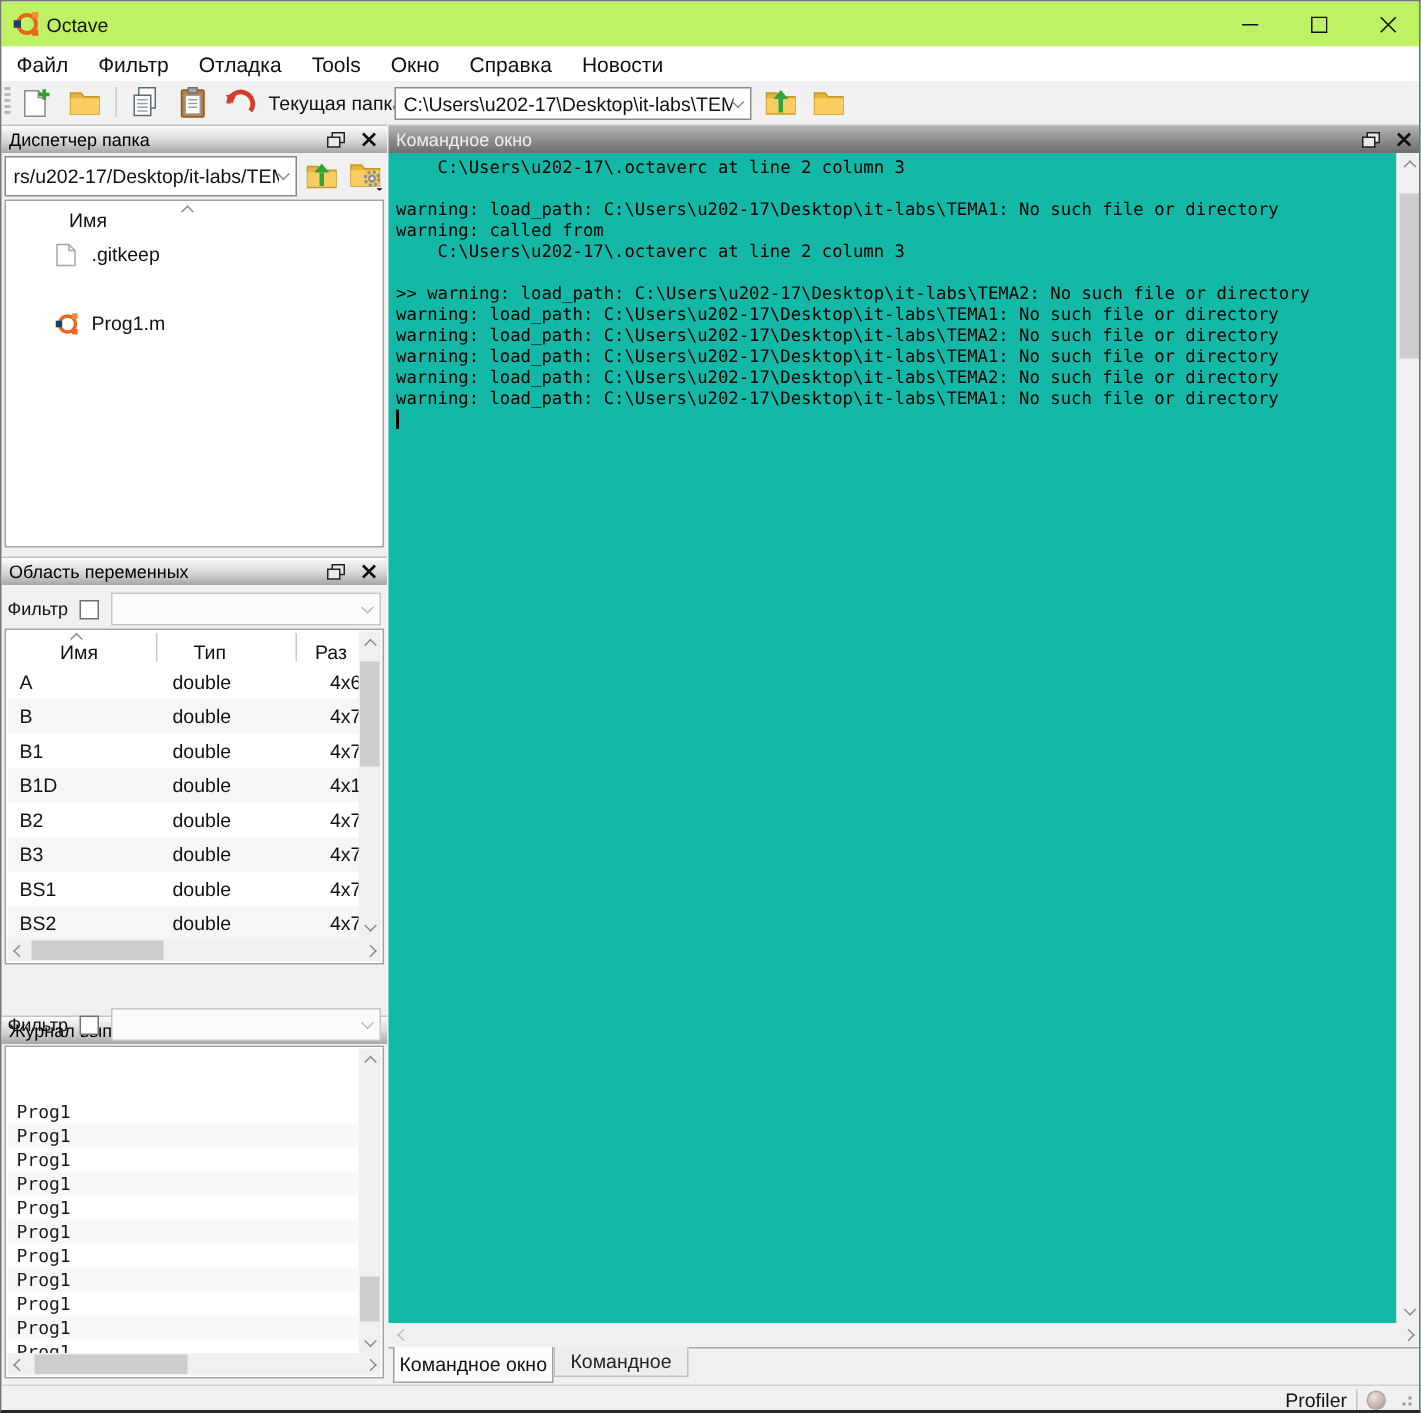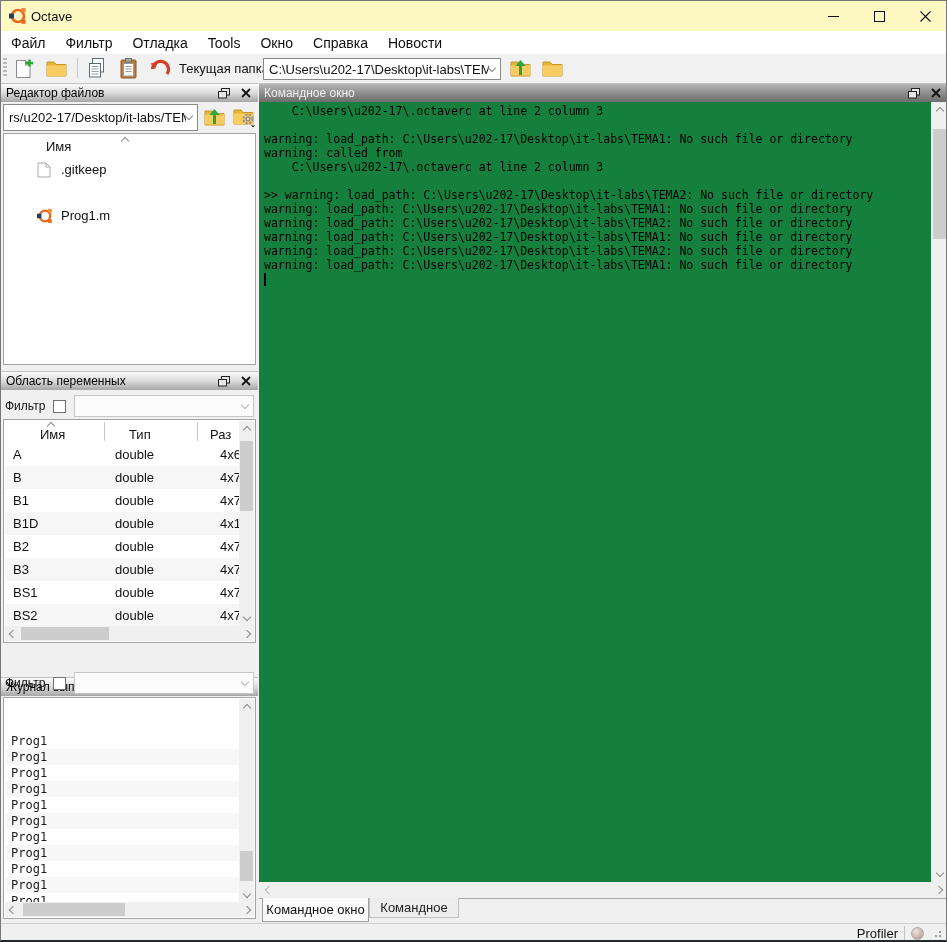--- a/index.html
+++ b/index.html
@@ -1,21 +1,21 @@
 <!DOCTYPE html>
 <html><head>
 <meta charset="utf-8">
 <style>
 *{margin:0;padding:0;box-sizing:border-box;}
 html,body{width:947px;height:942px;}
 body{font-family:"Liberation Sans",sans-serif;background:#fff;}
 #win{position:relative;width:947px;height:942px;background:#f0f0f0;border:1px solid #767676;border-bottom:2px solid #23272e;overflow:hidden;}
 .abs{position:absolute;}
 
-#titlebar{left:0;top:0;width:100%;height:30px;background:#fef9c3;display:flex;align-items:center;}
+#titlebar{left:0;top:0;width:100%;height:30px;background:#bef264;display:flex;align-items:center;}
 #apptitle{font-size:13px;color:#111;margin-left:6px;}
 .winbtn{position:absolute;top:0;width:46px;height:30px;display:flex;align-items:center;justify-content:center;}
 
 #menubar{left:0;top:30px;width:100%;height:23px;background:#fff;display:flex;align-items:center;}
 .menuitem{font-size:14px;color:#101010;padding:0 10px;}
 
 #toolbar{left:0;top:53px;width:100%;height:29px;background:#f1f1f1;}
 .tbtn{position:absolute;top:55px;width:26px;height:24px;display:flex;align-items:center;justify-content:center;}
 #tb-handle{left:2px;top:57px;width:4px;height:20px;background:repeating-linear-gradient(to bottom,#b9b9b9 0 2px,transparent 2px 4px);}
 .vsep{position:absolute;width:1px;background:#c9c9c9;}
@@ -174,21 +174,21 @@
   <div class="tbtn" style="left:538px">
     <span>
         <svg width="21" height="17" viewBox="0 0 21 17">
           <path d="M1 2 h7 l2 2.5 h10 v11.5 h-19 z" fill="#e9b43e" stroke="#c79828"></path>
           <path d="M1 5.5 h19 v10.5 h-19 z" fill="#f7cd62"></path>
         </svg>
       </span>
   </div>
 
   <div class="ptitle" style="left:0;top:82px;width:257px">
-    <span>Редактор файлов</span>
+    <span>Диспетчер папка</span>
     <span class="pbtns">
       <span class="pbtn">
           <svg width="12" height="11">
             <rect x="3.5" y="0.5" width="8" height="6.5" fill="#e8e8e8" stroke="#222"></rect>
             <rect x="0.5" y="3.5" width="8" height="6.5" fill="#e8e8e8" stroke="#222"></rect>
           </svg>
         </span>
       <span class="pbtn">
           <svg width="10" height="10">
             <path d="M1 1 L9 9 M9 1 L1 9" stroke="#111" stroke-width="1.8"></path>
@@ -407,21 +407,21 @@
             <rect x="0.5" y="3.5" width="8" height="6.5" fill="#e8e8e8" stroke="#222"></rect>
           </svg>
         </span>
       <span class="pbtn">
           <svg width="10" height="10">
             <path d="M1 1 L9 9 M9 1 L1 9" stroke="#111" stroke-width="1.8"></path>
           </svg>
         </span>
     </span>
   </div>
-  <div class="abs mono" style="left:258px;top:101px;width:672px;height:780px;background:#15803d;padding:2px 0 8px 5px;overflow:hidden">
+  <div class="abs mono" style="left:258px;top:101px;width:672px;height:780px;background:#14b8a6;padding:2px 0 8px 5px;overflow:hidden">
     <div class="cline">    C:\Users\u202-17\.octaverc at line 2 column 3</div>
     <div class="cline"></div>
     <div class="cline">warning: load_path: C:\Users\u202-17\Desktop\it-labs\TEMA1: No such file or directory</div>
     <div class="cline">warning: called from</div>
     <div class="cline">    C:\Users\u202-17\.octaverc at line 2 column 3</div>
     <div class="cline"></div>
     <div class="cline">&gt;&gt; warning: load_path: C:\Users\u202-17\Desktop\it-labs\TEMA2: No such file or directory</div>
     <div class="cline">warning: load_path: C:\Users\u202-17\Desktop\it-labs\TEMA1: No such file or directory</div>
     <div class="cline">warning: load_path: C:\Users\u202-17\Desktop\it-labs\TEMA2: No such file or directory</div>
     <div class="cline">warning: load_path: C:\Users\u202-17\Desktop\it-labs\TEMA1: No such file or directory</div>

